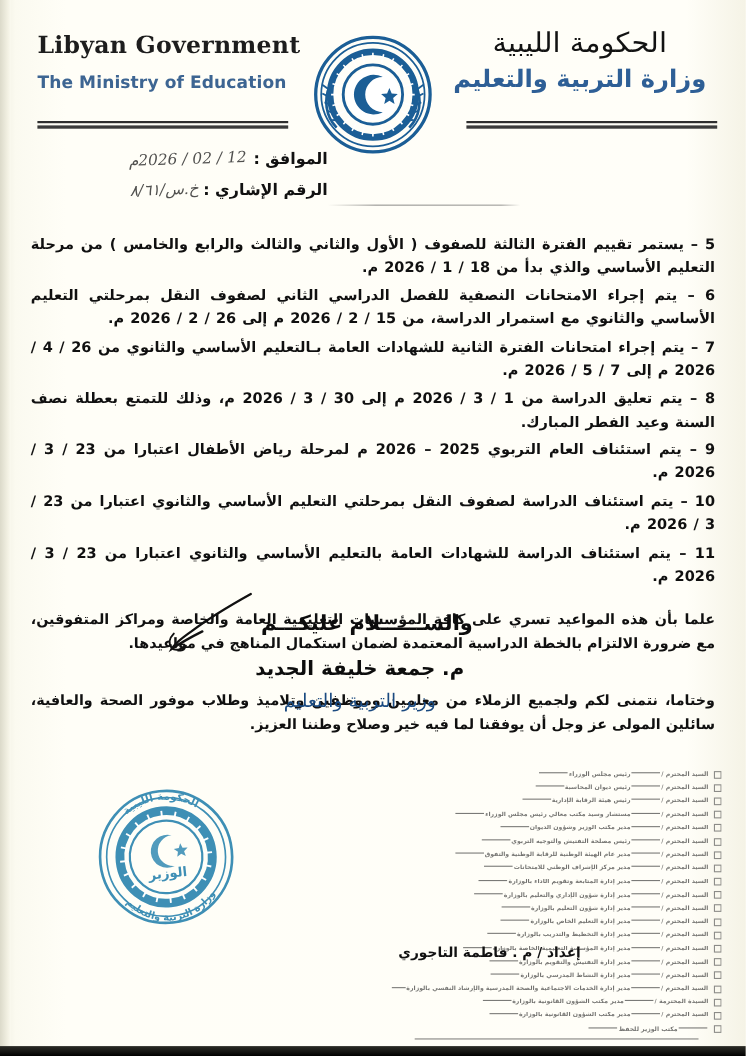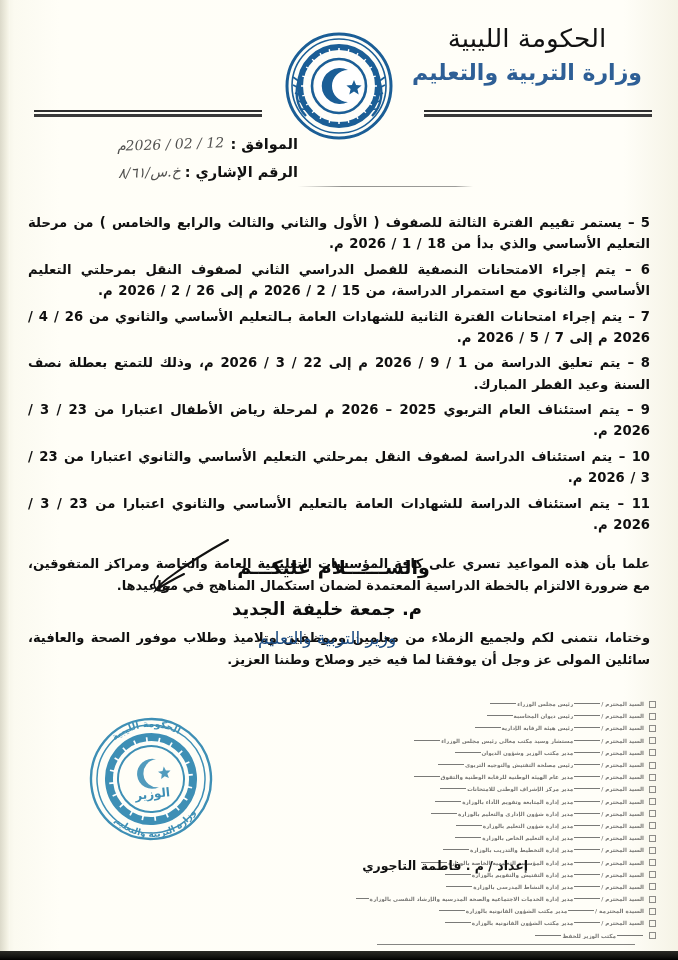--- a/index.html
+++ b/index.html
@@ -163,20 +163,24 @@
     font-weight:700;font-size:12.5px;color:#111;letter-spacing:.3px;
   }
 </style>
 </head>
 <body>
 
 <div id="page">
 
   <div id="header">
 
+    <div class="hdr-left">
+      <div class="ln1">Libyan Government</div>
+      <div class="ln2">The Ministry of Education</div>
+    </div>
 
     <div class="rule-left noclick">
         <i></i>
         <i class="b"></i>
       </div>
     <div class="rule-right noclick">
         <i></i>
         <i class="b"></i>
       </div>
 
@@ -263,21 +267,21 @@
     <p class="clause">
       <span class="num">6</span>
       <span>– يتم إجراء الامتحانات النصفية للفصل الدراسي الثاني لصفوف النقل بمرحلتي التعليم الأساسي والثانوي مع استمرار الدراسة، من 15 / 2 / 2026 م إلى 26 / 2 / 2026 م.</span>
     </p>
     <p class="clause">
       <span class="num">7</span>
       <span>– يتم إجراء امتحانات الفترة الثانية للشهادات العامة بـالتعليم الأساسي والثانوي من 26 / 4 / 2026 م إلى 7 / 5 / 2026 م.</span>
     </p>
     <p class="clause">
       <span class="num">8</span>
-      <span>– يتم تعليق الدراسة من 1 / 9 / 2026 م إلى 22 / 3 / 2026 م، وذلك للتمتع بعطلة نصف السنة وعيد الفطر المبارك.</span>
+      <span>– يتم تعليق الدراسة من 1 / 3 / 2026 م إلى 30 / 3 / 2026 م، وذلك للتمتع بعطلة نصف السنة وعيد الفطر المبارك.</span>
     </p>
     <p class="clause">
       <span class="num">9</span>
       <span>– يتم استئناف العام التربوي 2025 – 2026 م لمرحلة رياض الأطفال اعتبارا من 23 / 3 / 2026 م.</span>
     </p>
     <p class="clause">
       <span class="num">10</span>
       <span>– يتم استئناف الدراسة لصفوف النقل بمرحلتي التعليم الأساسي والثانوي اعتبارا من 23 / 3 / 2026 م.</span>
     </p>
     <p class="clause">

